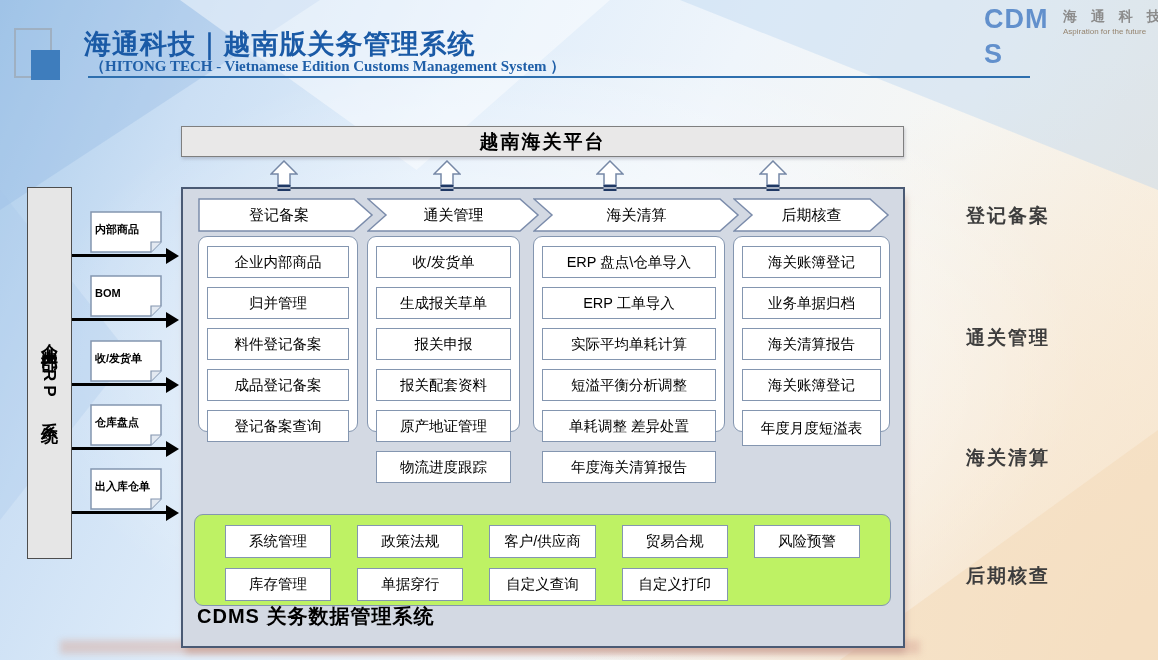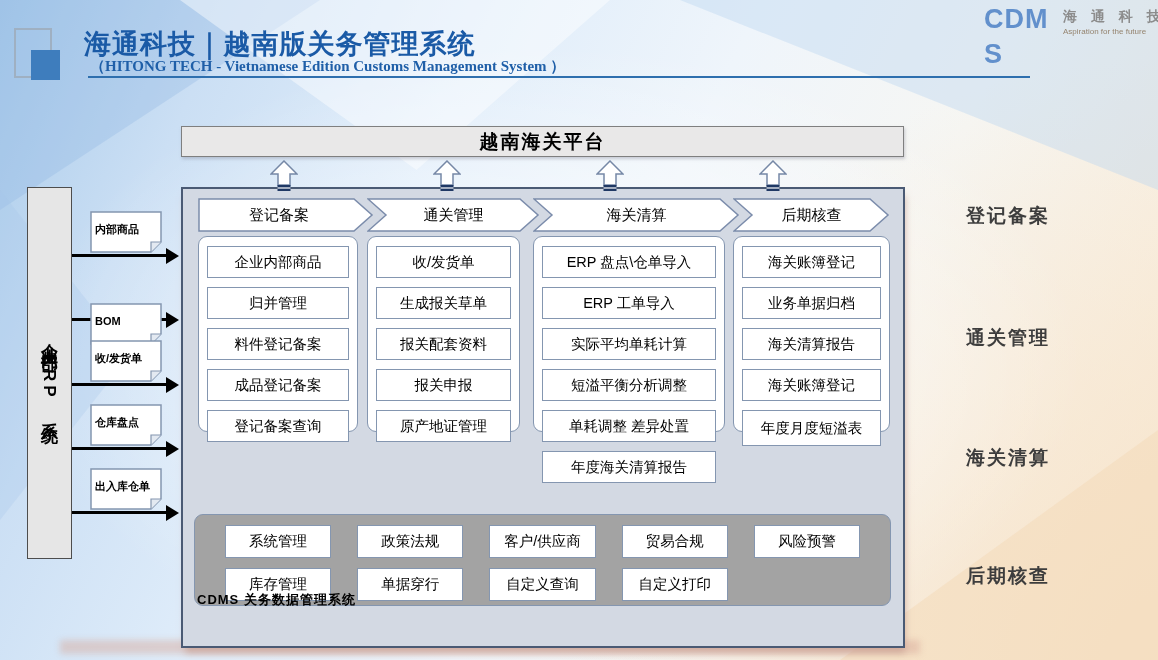--- a/index.html
+++ b/index.html
@@ -43,26 +43,26 @@
   .main-box{position:absolute;left:181px;top:187px;width:720px;height:457px;background:#d3d9e3;
             border:2px solid #4a5a74;z-index:1;box-shadow:2px 7px 7px -2px rgba(200,160,148,.75);}
   .chevron{position:absolute;top:9px;height:34px;}
   .chevron svg{position:absolute;left:0;top:0;}
   .chevron-label{position:absolute;left:0;top:0;right:14px;bottom:0;display:flex;align-items:center;justify-content:center;
                  font-size:15px;font-weight:500;color:#000;}
   .col{position:absolute;top:47px;height:196px;background:#fff;border:1.4px solid #8496b0;border-radius:9px;
        box-sizing:border-box;padding-top:9px;}
   .ibox{width:calc(100% - 18px);height:30px;margin:0 auto 9px auto;background:#fff;border:1.4px solid #8496b0;
         display:flex;align-items:center;justify-content:center;font-size:14.5px;color:#000;white-space:nowrap;}
-  .foundation{position:absolute;left:11px;top:325px;width:697px;height:92px;background:#a3a3a3;
+  .foundation{position:absolute;left:11px;top:325px;width:697px;height:92px;background:#bef264;
               border:1.4px solid #8496b0;border-radius:9px;box-sizing:border-box;
               display:grid;grid-template-columns:repeat(5,1fr);column-gap:26px;row-gap:10px;padding:10px 30px;}
   .fbox{height:31px;background:#fff;border:1.4px solid #8496b0;display:flex;align-items:center;justify-content:center;
         font-size:14.5px;color:#000;white-space:nowrap;}
-  .caption{position:absolute;left:14px;top:402px;font-size:13px;font-weight:bold;color:#000;letter-spacing:1px;}
+  .caption{position:absolute;left:14px;top:414px;font-size:20px;font-weight:bold;color:#000;letter-spacing:1px;}
   
   .side-label{position:absolute;left:966px;font-size:19px;font-weight:bold;color:#3d3d3d;z-index:2;letter-spacing:2px;}
 </style>
 </head>
 <body>
 
 <div class="slide">
 
   <div class="tri" style="left:0;top:0;width:320px;height:210px;background:rgba(140,180,225,.30);clip-path:polygon(0 0,100% 0,0 100%);"></div>
   <div class="tri" style="left:180px;top:0;width:430px;height:170px;background:rgba(255,255,255,.45);clip-path:polygon(0 0,100% 0,55% 100%);"></div>
@@ -119,21 +119,21 @@
 
   <div class="erp-bar">企业内部 ERP 系统</div>
 
   <div class="doc" style="top:211px;">
     <svg width="72" height="42">
         <path d="M1,1 H71 V31 L61,41 H1 Z" fill="#fff" stroke="#8496b0" stroke-width="1.5"></path>
         <path d="M71,31 H61 V41" fill="#e3e9f1" stroke="#8496b0" stroke-width="1.2"></path>
       </svg>
     <div class="doc-label">内部商品</div>
   </div>
-  <div class="doc" style="top:275px;margin-top:28px;">
+  <div class="doc" style="top:275px;">
     <svg width="72" height="42">
         <path d="M1,1 H71 V31 L61,41 H1 Z" fill="#fff" stroke="#8496b0" stroke-width="1.5"></path>
         <path d="M71,31 H61 V41" fill="#e3e9f1" stroke="#8496b0" stroke-width="1.2"></path>
       </svg>
     <div class="doc-label">BOM</div>
   </div>
   <div class="doc" style="top:340px;">
     <svg width="72" height="42">
         <path d="M1,1 H71 V31 L61,41 H1 Z" fill="#fff" stroke="#8496b0" stroke-width="1.5"></path>
         <path d="M71,31 H61 V41" fill="#e3e9f1" stroke="#8496b0" stroke-width="1.2"></path>
@@ -192,23 +192,24 @@
       <div class="ibox">企业内部商品</div>
       <div class="ibox">归并管理</div>
       <div class="ibox">料件登记备案</div>
       <div class="ibox">成品登记备案</div>
       <div class="ibox">登记备案查询</div>
     </div>
 
     <div class="col" style="left:184px;width:153px;">
       <div class="ibox">收/发货单</div>
       <div class="ibox">生成报关草单</div>
+      <div class="ibox">报关申报</div>
       <div class="ibox">报关配套资料</div>
-      <div class="ibox">报关申报</div>
       <div class="ibox">原产地证管理</div>
+      <div class="ibox">物流进度跟踪</div>
     </div>
 
     <div class="col" style="left:350px;width:192px;">
       <div class="ibox">ERP 盘点\仓单导入</div>
       <div class="ibox">ERP 工单导入</div>
       <div class="ibox">实际平均单耗计算</div>
       <div class="ibox">短溢平衡分析调整</div>
       <div class="ibox">单耗调整 差异处置</div>
       <div class="ibox">年度海关清算报告</div>
     </div>

